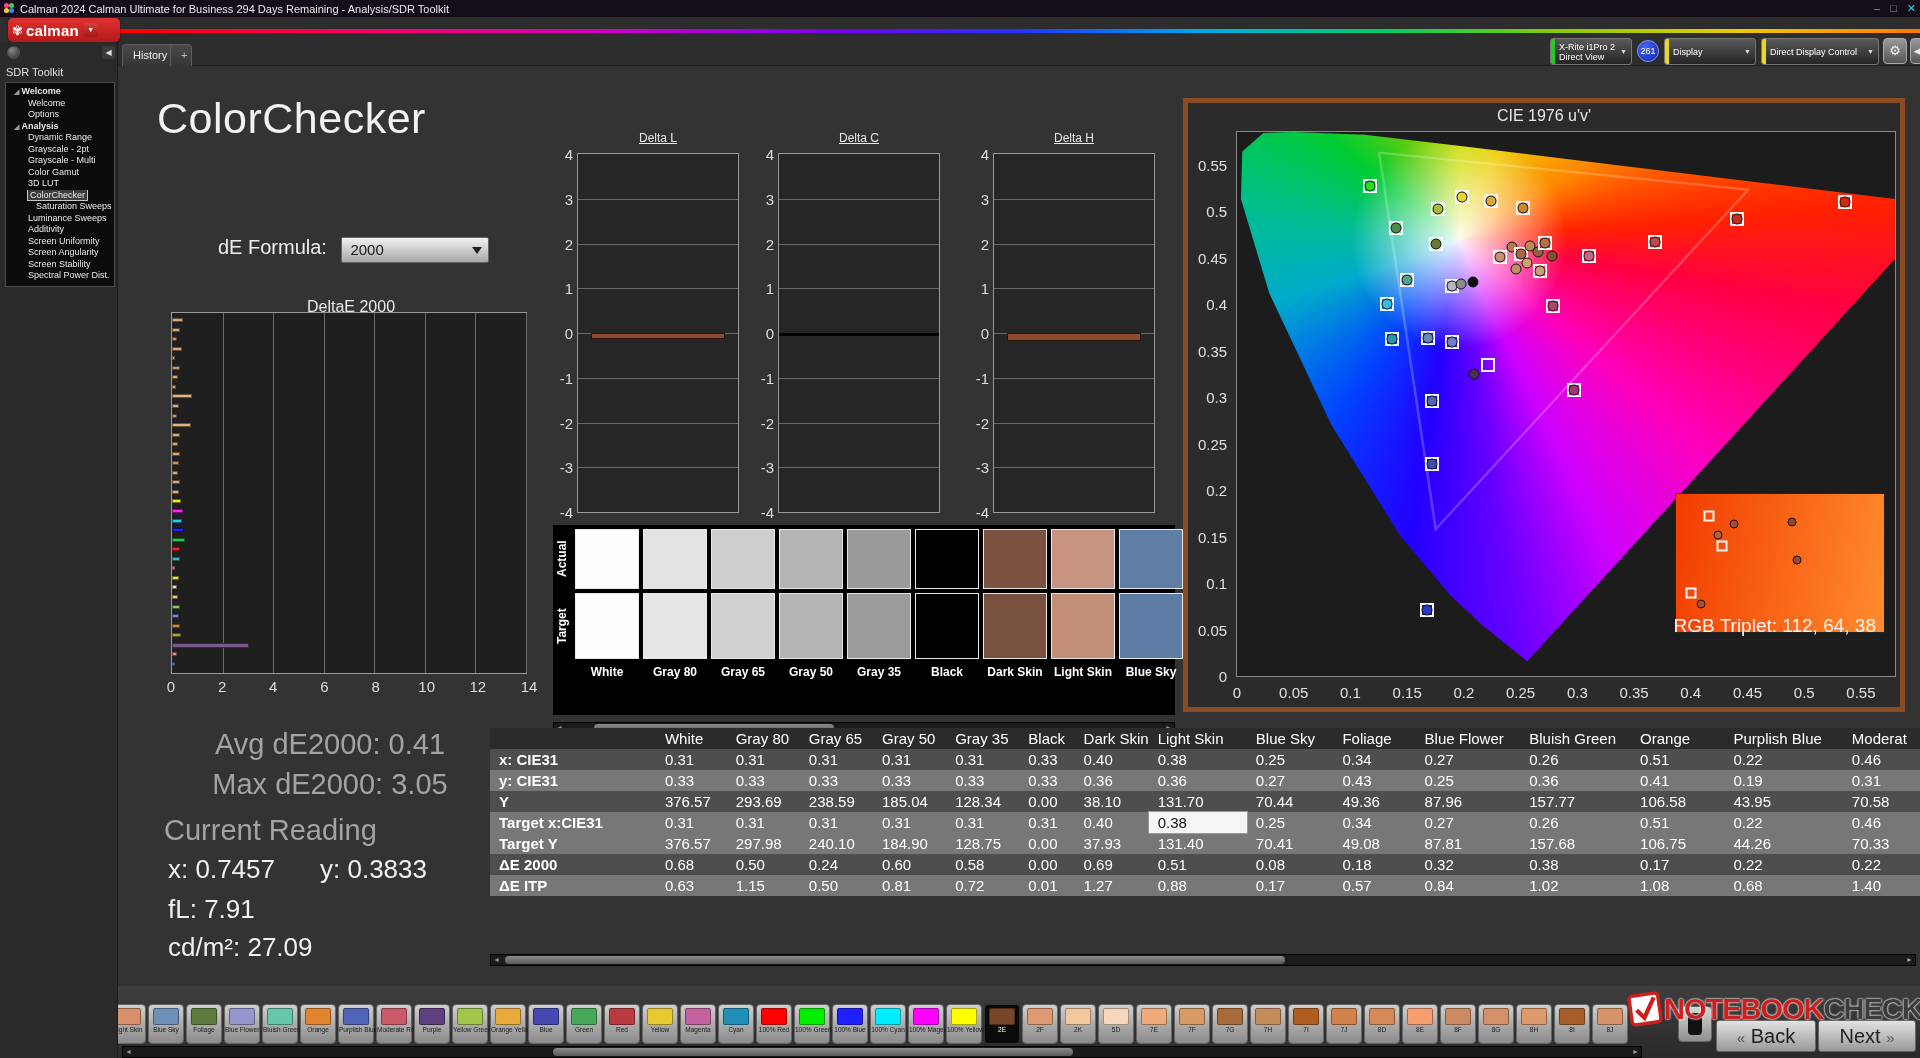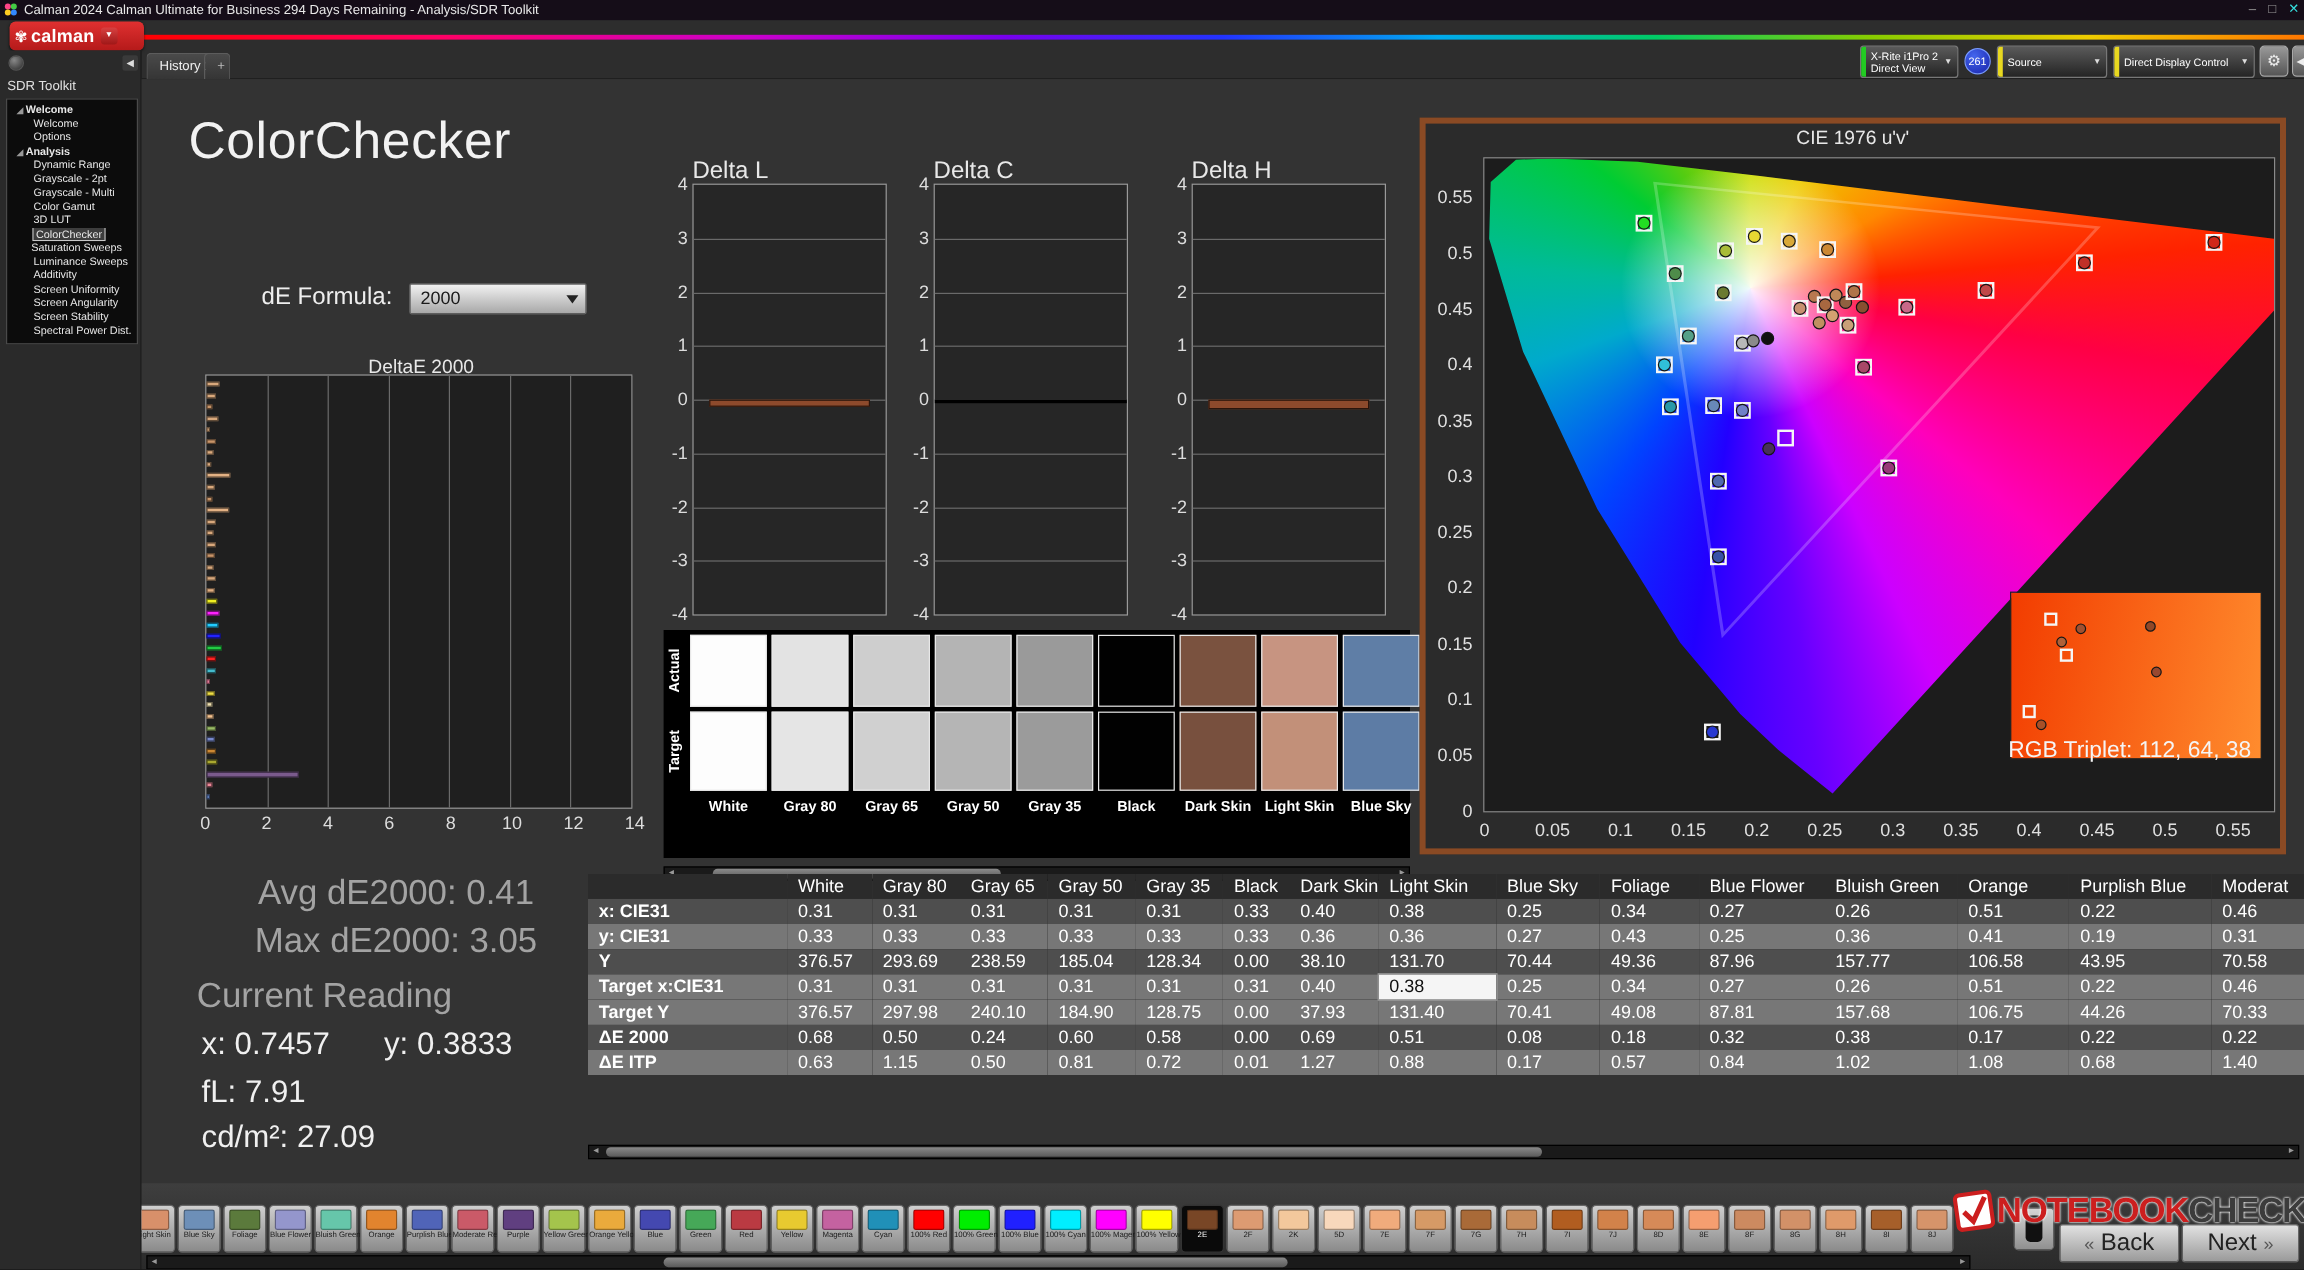--- a/index.html
+++ b/index.html
@@ -60,21 +60,21 @@
   
   .de-title { position:absolute; left:53px; top:232px; width:360px; text-align:center; color:#e8e8e8; font-size:16px; }
   .de-plot { position:absolute; left:53px; top:246px; width:356px; height:362px; background:#1f1f1f; border:1px solid #9a9a9a; }
   .vline { position:absolute; top:0; width:1px; height:100%; background:#6a6a6a; }
   .de-bar { position:absolute; left:0; border:1px solid rgba(0,0,0,.55); }
   .de-xticks { position:absolute; left:53px; top:612px; width:358px; height:18px; }
   .de-xticks span { position:absolute; transform:translateX(-50%); color:#ddd; font-size:15px; }
 
   
   .sm-chart { position:absolute; top:87px; width:162px; height:360px; }
-  .sm-title { position:absolute; top:-22px; left:0; width:100%; text-align:left; color:#e8e8e8; font-size:20px; }
+  .sm-title { position:absolute; top:-22px; left:0; width:100%; text-align:center; color:#e8e8e8; font-size:12px;text-decoration:underline; }
   .sm-plot { position:absolute; left:0; top:0; width:100%; height:100%; background:#262626; border:1px solid #9a9a9a; }
   .hline { position:absolute; left:0; width:100%; height:1px; background:#6a6a6a; }
   .sm-ytick { position:absolute; right:103%; transform:translateY(-50%); color:#ddd; font-size:15px; }
   .sm-bar { position:absolute; }
 
   
   .sw-panel { position:absolute; left:435px; top:459px; width:622px; height:190px; background:#000; }
   .sw-rowlabel { position:absolute; left:2px; width:18px; color:#fff; font-size:12px; font-weight:bold; writing-mode:vertical-rl; transform:rotate(180deg); text-align:center; }
   .sw-cell { position:absolute; border:1px solid #e8e8e8; }
   .sw-label { position:absolute; color:#fff; font-size:12px; font-weight:bold; text-align:center; white-space:nowrap; overflow:hidden; }
@@ -168,21 +168,21 @@
     <div class="tab plus">+</div>
 
     <div class="ctrl" style="left:1432px;width:82px">
       <span class="bar" style="background:#22cc22"></span>
       <span class="txt"><span>X-Rite i1Pro 2</span><br><span>Direct View</span></span>
       <span class="arr">▼</span>
     </div>
     <div class="badge" style="left:1519px">261</div>
     <div class="ctrl" style="left:1546px;width:92px">
       <span class="bar" style="background:#e8d820"></span>
-      <span class="txt">Source</span>
+      <span class="txt">Display</span>
       <span class="arr">▼</span>
     </div>
     <div class="ctrl" style="left:1643px;width:118px">
       <span class="bar" style="background:#e8d820"></span>
       <span class="txt">Direct Display Control</span>
       <span class="arr">▼</span>
     </div>
     <div class="sqbtn" style="left:1765px">⚙</div>
     <div class="sqbtn" style="left:1792px;width:14px">◂</div>
   </div>
@@ -195,21 +195,21 @@
         <div class="tree-row bold" style="padding-left: 6px;"><span class="caret">◢</span><span class="lbl">Welcome</span></div>
         <div class="tree-row" style="padding-left: 22px;"><span class="lbl">Welcome</span></div>
         <div class="tree-row" style="padding-left: 22px;"><span class="lbl">Options</span></div>
         <div class="tree-row bold" style="padding-left: 6px;"><span class="caret">◢</span><span class="lbl">Analysis</span></div>
         <div class="tree-row" style="padding-left: 22px;"><span class="lbl">Dynamic Range</span></div>
         <div class="tree-row" style="padding-left: 22px;"><span class="lbl">Grayscale - 2pt</span></div>
         <div class="tree-row" style="padding-left: 22px;"><span class="lbl">Grayscale - Multi</span></div>
         <div class="tree-row" style="padding-left: 22px;"><span class="lbl">Color Gamut</span></div>
         <div class="tree-row" style="padding-left: 22px;"><span class="lbl">3D LUT</span></div>
         <div class="tree-row selected" style="padding-left: 22px;"><span class="lbl">ColorChecker</span></div>
-        <div class="tree-row" style="padding-left: 20px;"><span class="lbl">Saturation Sweeps</span></div>
+        <div class="tree-row" style="padding-left: 30px;"><span class="lbl">Saturation Sweeps</span></div>
         <div class="tree-row" style="padding-left: 22px;"><span class="lbl">Luminance Sweeps</span></div>
         <div class="tree-row" style="padding-left: 22px;"><span class="lbl">Additivity</span></div>
         <div class="tree-row" style="padding-left: 22px;"><span class="lbl">Screen Uniformity</span></div>
         <div class="tree-row" style="padding-left: 22px;"><span class="lbl">Screen Angularity</span></div>
         <div class="tree-row" style="padding-left: 22px;"><span class="lbl">Screen Stability</span></div>
         <div class="tree-row" style="padding-left: 22px;"><span class="lbl">Spectral Power Dist.</span></div>
       </div>
   </div>
 
   <div class="content">

